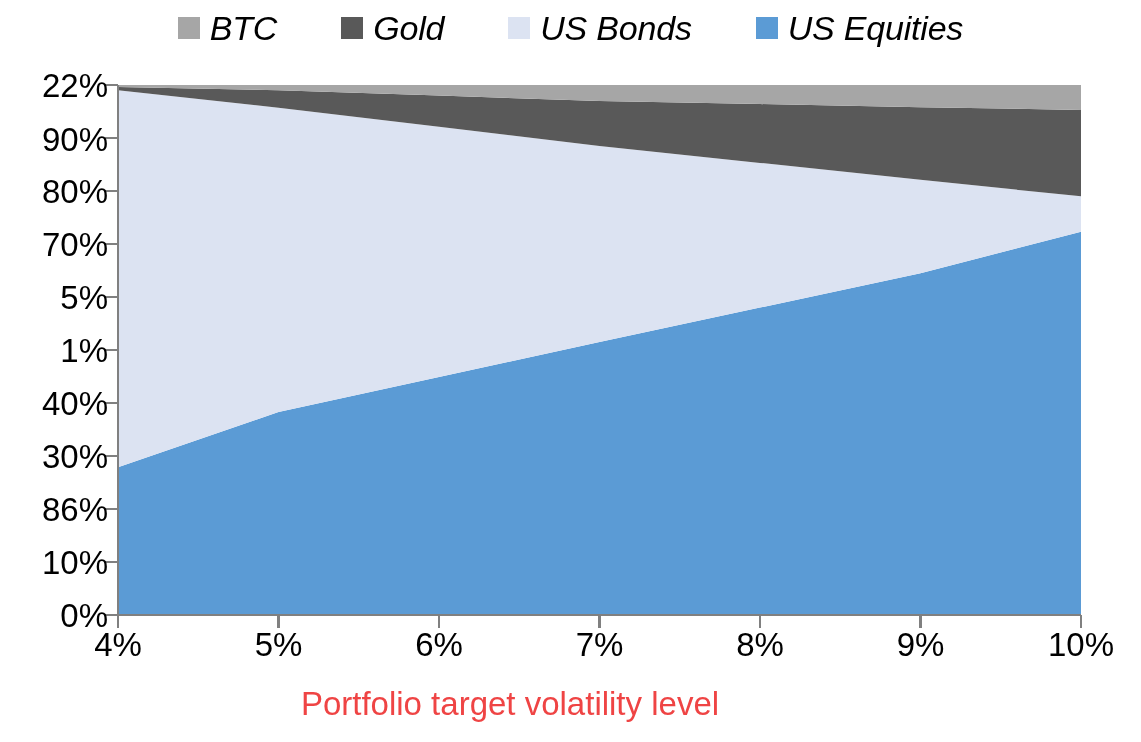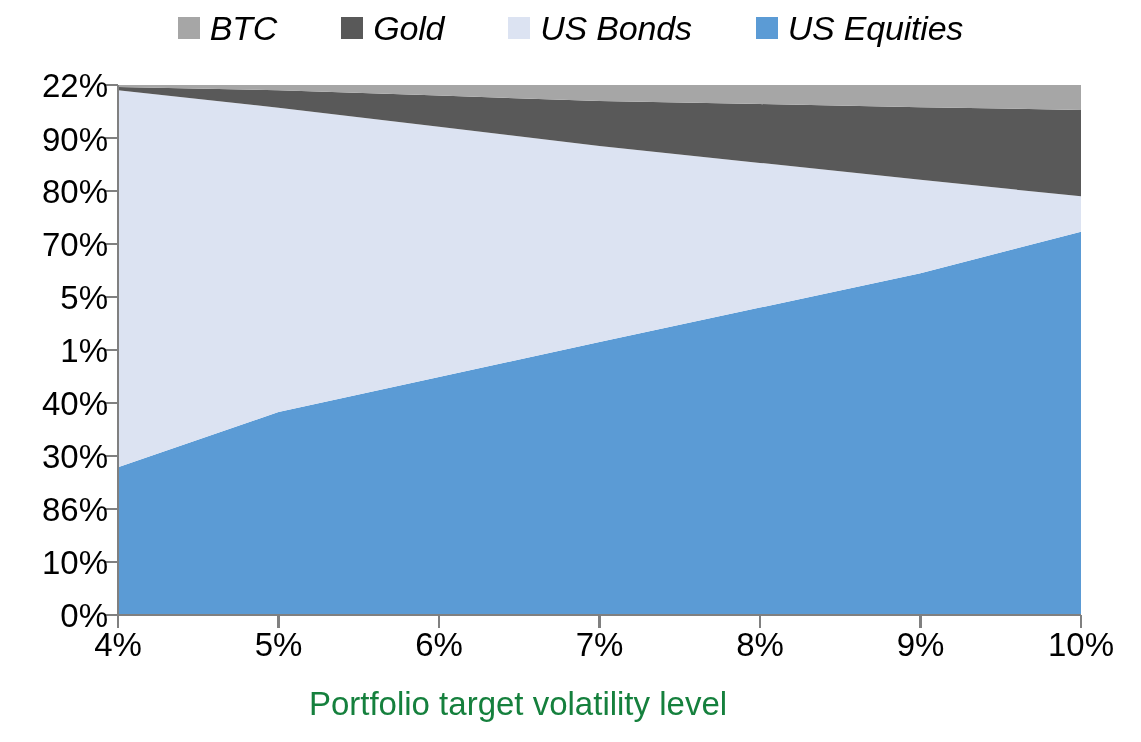--- a/index.html
+++ b/index.html
@@ -100,26 +100,26 @@
     top: 628px;
     font-size: 33px;
     color: #000000;
     line-height: 1;
     transform: translateX(-50%);
     white-space: nowrap;
   }
 
   #xaxis-title {
     position: absolute;
-    left: 12px;
+    left: 4px;
     top: 687px;
     width: 1012px;
     text-align: center;
     font-size: 33px;
-    color: #15803d;
+    color: #ef4444;
     line-height: 1;
     white-space: nowrap;
   }
 </style>
 </head>
 <body>
 
 <div id="chart-root">
 
   <div id="legend">

